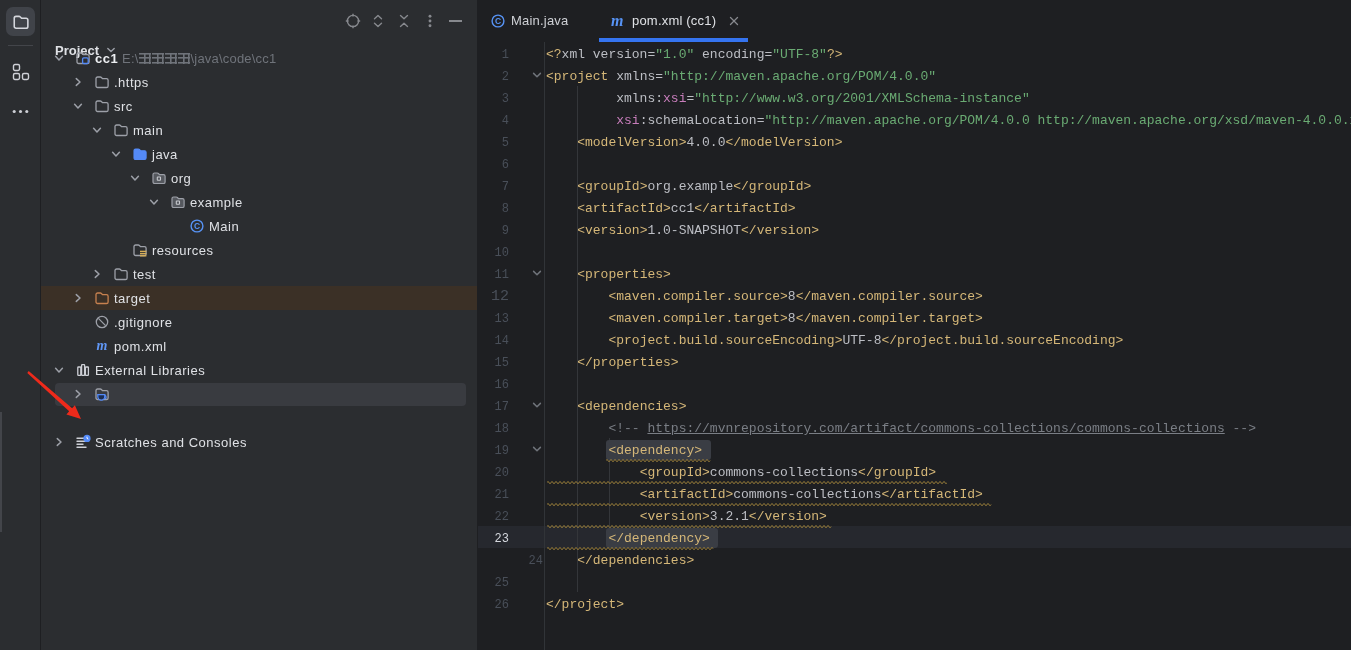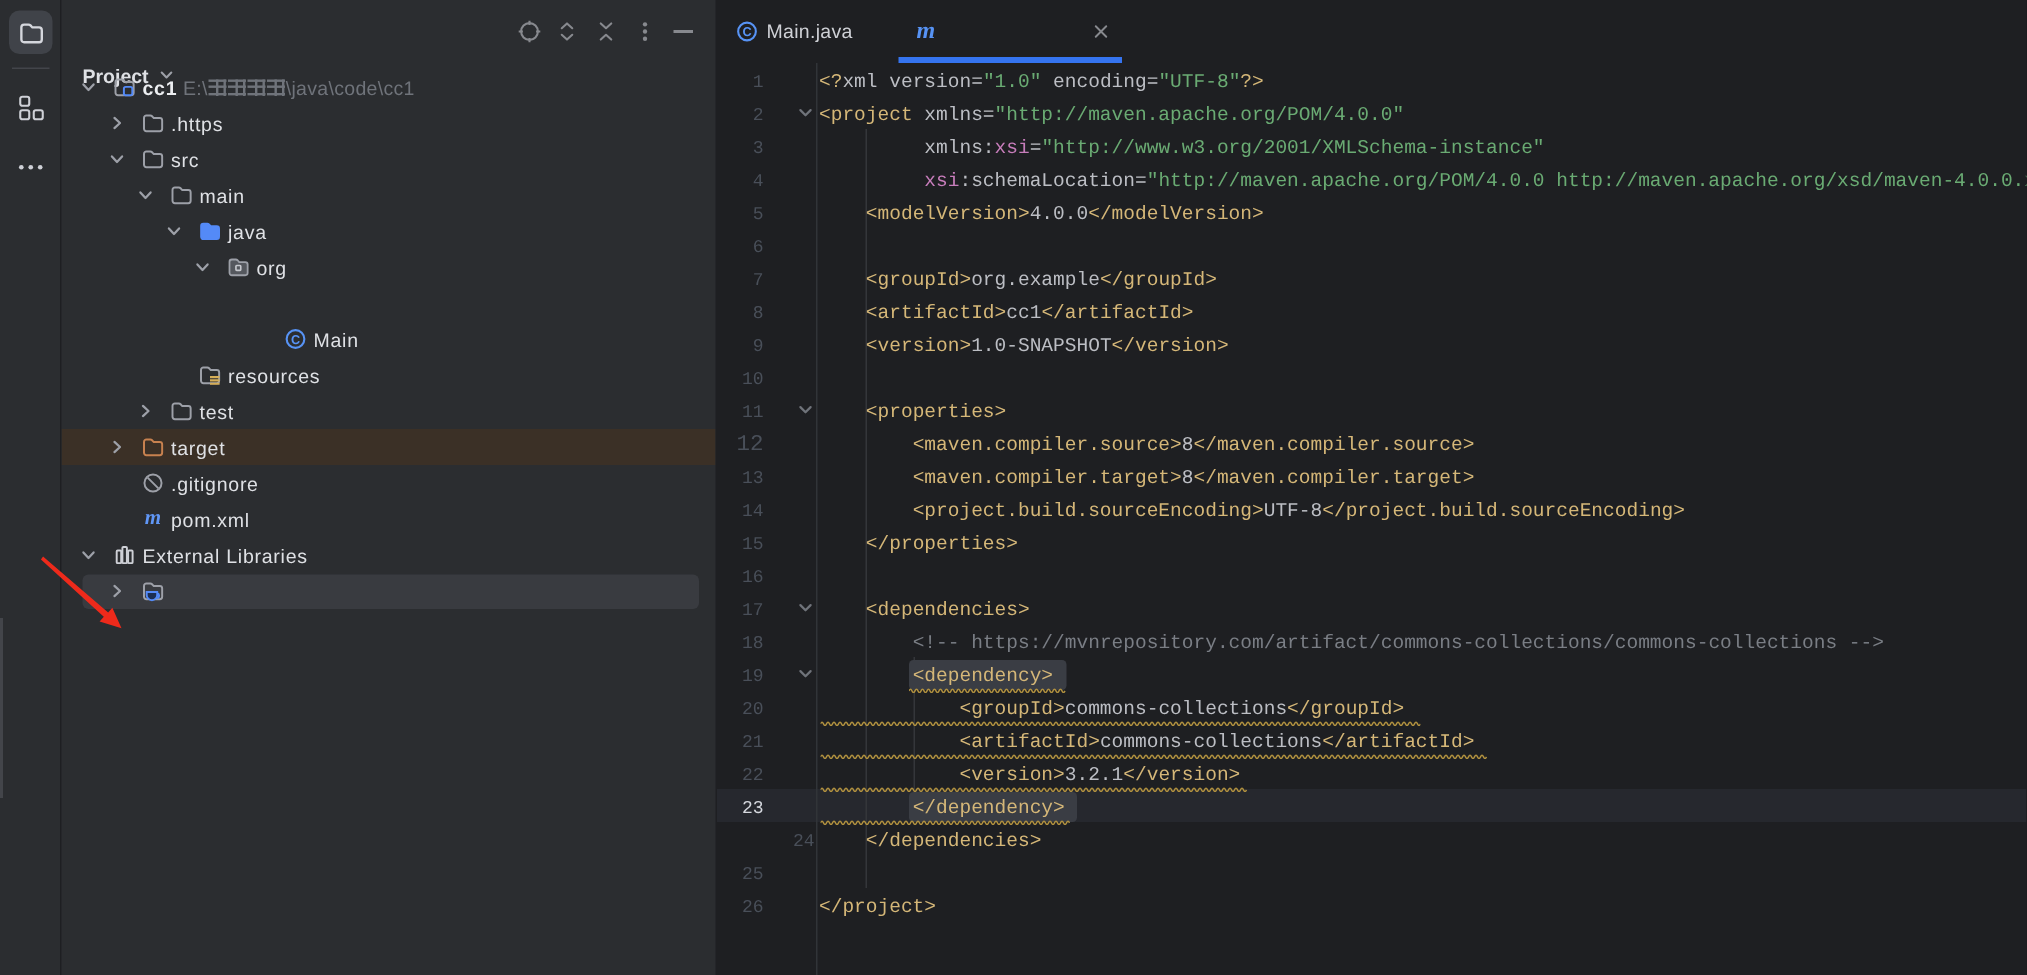--- a/index.html
+++ b/index.html
@@ -130,20 +130,32 @@
           <path d="M4.6 6.3 L8 10 L11.4 6.3" fill="none" stroke="#9da0a8" stroke-width="1.5" stroke-linecap="round" stroke-linejoin="round"></path>
         </svg></span>
       <span style="flex:none;width:16px;height:16px;margin-left:8px;display:flex;align-items:center;justify-content:center">
         <svg width="16" height="16" viewBox="0 0 16 16" style="flex:none">
           <path d="M2 4.6 c0-.9.7-1.6 1.6-1.6 h2.6 c.5 0 .9.2 1.2.5 l1.1 1.2 h4 c.9 0 1.6.7 1.6 1.6 v5.6 c0 .9-.7 1.6-1.6 1.6 H3.6 c-.9 0-1.6-.7-1.6-1.6 z" fill="#55585e" stroke="#9da0a8" stroke-width="1.2"></path>
           <rect x="6.3" y="7" width="3.2" height="3.2" fill="none" stroke="#c6c8cd" stroke-width="1.1" rx="0.5"></rect>
         </svg>
       </span>
       <span style="margin-left:4px;white-space:nowrap;color:#dfe1e5;letter-spacing:0.5px">org</span>
     </div>
+<div style="position:absolute;left:0;top:190px;width:436px;height:24px;display:flex;align-items:center;">
+      <span style="flex:none;width:16px;height:16px;margin-left:105px"><svg width="16" height="16" viewBox="0 0 16 16">
+          <path d="M4.6 6.3 L8 10 L11.4 6.3" fill="none" stroke="#9da0a8" stroke-width="1.5" stroke-linecap="round" stroke-linejoin="round"></path>
+        </svg></span>
+      <span style="flex:none;width:16px;height:16px;margin-left:8px;display:flex;align-items:center;justify-content:center">
+        <svg width="16" height="16" viewBox="0 0 16 16" style="flex:none">
+          <path d="M2 4.6 c0-.9.7-1.6 1.6-1.6 h2.6 c.5 0 .9.2 1.2.5 l1.1 1.2 h4 c.9 0 1.6.7 1.6 1.6 v5.6 c0 .9-.7 1.6-1.6 1.6 H3.6 c-.9 0-1.6-.7-1.6-1.6 z" fill="#55585e" stroke="#9da0a8" stroke-width="1.2"></path>
+          <rect x="6.3" y="7" width="3.2" height="3.2" fill="none" stroke="#c6c8cd" stroke-width="1.1" rx="0.5"></rect>
+        </svg>
+      </span>
+      <span style="margin-left:4px;white-space:nowrap;color:#dfe1e5;letter-spacing:0.5px">example</span>
+    </div>
 <div style="position:absolute;left:0;top:214px;width:436px;height:24px;display:flex;align-items:center;">
       <span style="flex:none;width:16px;height:16px;margin-left:124px"><span style="width:16px;flex:none"></span></span>
       <span style="flex:none;width:16px;height:16px;margin-left:8px;display:flex;align-items:center;justify-content:center">
         <svg width="16" height="16" viewBox="0 0 16 16" style="flex:none">
           <circle cx="8" cy="8" r="5.9" fill="none" stroke="#5793f5" stroke-width="1.4"></circle>
           <text x="8" y="11" text-anchor="middle" font-family="Liberation Sans" font-size="8.5" font-weight="bold" fill="#5793f5">C</text>
         </svg>
       </span>
       <span style="margin-left:4px;white-space:nowrap;color:#dfe1e5;letter-spacing:0.5px">Main</span>
     </div>
@@ -219,33 +231,52 @@
       <span style="flex:none;width:16px;height:16px;margin-left:29px"><svg width="16" height="16" viewBox="0 0 16 16">
           <path d="M6.3 4.6 L10 8 L6.3 11.4" fill="none" stroke="#9da0a8" stroke-width="1.5" stroke-linecap="round" stroke-linejoin="round"></path>
         </svg></span>
       <span style="flex:none;width:16px;height:16px;margin-left:8px;display:flex;align-items:center;justify-content:center">
         <svg width="16" height="16" viewBox="0 0 16 16" style="flex:none">
           <path d="M2 4.6 c0-.9.7-1.6 1.6-1.6 h2.6 c.5 0 .9.2 1.2.5 l1.1 1.2 h4 c.9 0 1.6.7 1.6 1.6 v5.6 c0 .9-.7 1.6-1.6 1.6 H3.6 c-.9 0-1.6-.7-1.6-1.6 z" fill="none" stroke="#9da0a8" stroke-width="1.3"></path>
           <path d="M3.8 8.6 h7 v2 a3.5 3.5 0 0 1-7 0 z" fill="#1c2e52" stroke="#548af7" stroke-width="1.3"></path>
           <path d="M10.8 9.4 a1.9 1.9 0 0 1 0 3.6" fill="none" stroke="#548af7" stroke-width="1.3"></path>
         </svg>
       </span>
+    </div>
+<div style="position:absolute;left:0;top:430px;width:436px;height:24px;display:flex;align-items:center;">
+      <span style="flex:none;width:16px;height:16px;margin-left:10px"><svg width="16" height="16" viewBox="0 0 16 16">
+          <path d="M6.3 4.6 L10 8 L6.3 11.4" fill="none" stroke="#9da0a8" stroke-width="1.5" stroke-linecap="round" stroke-linejoin="round"></path>
+        </svg></span>
+      <span style="flex:none;width:16px;height:16px;margin-left:8px;display:flex;align-items:center;justify-content:center">
+        <svg width="16" height="16" viewBox="0 0 16 16" style="flex:none">
+          <g stroke="#ced0d6" stroke-width="1.4" stroke-linecap="round">
+            <line x1="2" y1="4.2" x2="11" y2="4.2"></line>
+            <line x1="2" y1="7.2" x2="11" y2="7.2"></line>
+            <line x1="2" y1="10.2" x2="8" y2="10.2"></line>
+            <line x1="2" y1="13.2" x2="11" y2="13.2"></line>
+          </g>
+          <circle cx="12" cy="4.4" r="3.6" fill="#548af7"></circle>
+          <path d="M12 2.7 v1.7 l1.3.7" fill="none" stroke="#fff" stroke-width="1"></path>
+        </svg>
+      </span>
+      <span style="margin-left:4px;white-space:nowrap;color:#dfe1e5;letter-spacing:0.5px">Scratches and Consoles</span>
     </div>
 </div>
 
 <div style="position:absolute;left:478px;top:0;width:873px;height:650px;background:#1e1f22" class="mono">
 </div>
 
 <div style="position:absolute;left:478px;top:0;width:873px;height:42px;background:#1e1f22">
   <span style="position:absolute;left:12px;top:13px"><svg width="16" height="16" viewBox="0 0 16 16" style="flex:none">
         <circle cx="8" cy="8" r="5.9" fill="none" stroke="#5793f5" stroke-width="1.4"></circle>
         <text x="8" y="11" text-anchor="middle" font-family="Liberation Sans" font-size="8.5" font-weight="bold" fill="#5793f5">C</text>
       </svg></span>
   <span style="position:absolute;left:33px;top:0;line-height:42px;color:#cfd1d6;letter-spacing:0.2px">Main.java</span>
   <span style="position:absolute;left:133px;top:12px;font:italic bold 16px 'Liberation Serif',serif;color:#5793f5">m</span>
+  <span style="position:absolute;left:154px;top:0;line-height:42px;color:#dfe1e5;letter-spacing:0.2px">pom.xml (cc1)</span>
   <svg style="position:absolute;left:249px;top:14px" width="14" height="14" viewBox="0 0 14 14">
       <g stroke="#87898e" stroke-width="1.3" stroke-linecap="round">
         <line x1="3.5" y1="3.5" x2="10.5" y2="10.5"></line>
         <line x1="10.5" y1="3.5" x2="3.5" y2="10.5"></line>
       </g>
     </svg>
   <div style="position:absolute;left:121px;top:38px;width:149px;height:4px;background:#3574f0"></div>
 </div>
 
 <div style="position:absolute;left:478px;top:526px;width:873px;height:22px;background:#26282e"></div>
@@ -304,21 +335,21 @@
 <div style="position:absolute;left:546px;top:198px;height:22px;line-height:22px;white-space:pre"><span style="color:#bcbec4">    </span><span style="color:#d5b778">&lt;artifactId&gt;</span><span style="color:#bcbec4">cc1</span><span style="color:#d5b778">&lt;/artifactId&gt;</span></div>
 <div style="position:absolute;left:546px;top:220px;height:22px;line-height:22px;white-space:pre"><span style="color:#bcbec4">    </span><span style="color:#d5b778">&lt;version&gt;</span><span style="color:#bcbec4">1.0-SNAPSHOT</span><span style="color:#d5b778">&lt;/version&gt;</span></div>
 <div style="position:absolute;left:546px;top:242px;height:22px;line-height:22px;white-space:pre"></div>
 <div style="position:absolute;left:546px;top:264px;height:22px;line-height:22px;white-space:pre"><span style="color:#bcbec4">    </span><span style="color:#d5b778">&lt;properties&gt;</span></div>
 <div style="position:absolute;left:546px;top:286px;height:22px;line-height:22px;white-space:pre"><span style="color:#bcbec4">        </span><span style="color:#d5b778">&lt;maven.compiler.source&gt;</span><span style="color:#bcbec4">8</span><span style="color:#d5b778">&lt;/maven.compiler.source&gt;</span></div>
 <div style="position:absolute;left:546px;top:308px;height:22px;line-height:22px;white-space:pre"><span style="color:#bcbec4">        </span><span style="color:#d5b778">&lt;maven.compiler.target&gt;</span><span style="color:#bcbec4">8</span><span style="color:#d5b778">&lt;/maven.compiler.target&gt;</span></div>
 <div style="position:absolute;left:546px;top:330px;height:22px;line-height:22px;white-space:pre"><span style="color:#bcbec4">        </span><span style="color:#d5b778">&lt;project.build.sourceEncoding&gt;</span><span style="color:#bcbec4">UTF-8</span><span style="color:#d5b778">&lt;/project.build.sourceEncoding&gt;</span></div>
 <div style="position:absolute;left:546px;top:352px;height:22px;line-height:22px;white-space:pre"><span style="color:#bcbec4">    </span><span style="color:#d5b778">&lt;/properties&gt;</span></div>
 <div style="position:absolute;left:546px;top:374px;height:22px;line-height:22px;white-space:pre"></div>
 <div style="position:absolute;left:546px;top:396px;height:22px;line-height:22px;white-space:pre"><span style="color:#bcbec4">    </span><span style="color:#d5b778">&lt;dependencies&gt;</span></div>
-<div style="position:absolute;left:546px;top:418px;height:22px;line-height:22px;white-space:pre"><span style="color:#bcbec4">        </span><span style="color:#7a7e85">&lt;!-- </span><span style="color:#7a7e85;">https://mvnrepository.com/artifact/commons-collections/commons-collections</span><span style="color:#7a7e85"> --&gt;</span></div>
+<div style="position:absolute;left:546px;top:418px;height:22px;line-height:22px;white-space:pre"><span style="color:#bcbec4">        </span><span style="color:#7a7e85">&lt;!-- </span><span style="color:#7a7e85;text-decoration:underline">https://mvnrepository.com/artifact/commons-collections/commons-collections</span><span style="color:#7a7e85"> --&gt;</span></div>
 <div style="position:absolute;left:546px;top:440px;height:22px;line-height:22px;white-space:pre"><span style="color:#bcbec4">        </span><span style="color:#d5b778">&lt;dependency&gt;</span></div>
 <div style="position:absolute;left:546px;top:462px;height:22px;line-height:22px;white-space:pre"><span style="color:#bcbec4">            </span><span style="color:#d5b778">&lt;groupId&gt;</span><span style="color:#bcbec4">commons-collections</span><span style="color:#d5b778">&lt;/groupId&gt;</span></div>
 <div style="position:absolute;left:546px;top:484px;height:22px;line-height:22px;white-space:pre"><span style="color:#bcbec4">            </span><span style="color:#d5b778">&lt;artifactId&gt;</span><span style="color:#bcbec4">commons-collections</span><span style="color:#d5b778">&lt;/artifactId&gt;</span></div>
 <div style="position:absolute;left:546px;top:506px;height:22px;line-height:22px;white-space:pre"><span style="color:#bcbec4">            </span><span style="color:#d5b778">&lt;version&gt;</span><span style="color:#bcbec4">3.2.1</span><span style="color:#d5b778">&lt;/version&gt;</span></div>
 <div style="position:absolute;left:546px;top:528px;height:22px;line-height:22px;white-space:pre"><span style="color:#bcbec4">        </span><span style="color:#d5b778">&lt;/dependency&gt;</span></div>
 <div style="position:absolute;left:546px;top:550px;height:22px;line-height:22px;white-space:pre"><span style="color:#bcbec4">    </span><span style="color:#d5b778">&lt;/dependencies&gt;</span></div>
 <div style="position:absolute;left:546px;top:572px;height:22px;line-height:22px;white-space:pre"></div>
 <div style="position:absolute;left:546px;top:594px;height:22px;line-height:22px;white-space:pre"><span style="color:#d5b778">&lt;/project&gt;</span></div>
 <svg style="position:absolute;left:606px;top:457.5px" width="105" height="4" viewBox="0 0 105 4">
       <path d="M0 2.6 q1 -2.2 2 0 q1 2.2 2 0 q1 -2.2 2 0 q1 2.2 2 0 q1 -2.2 2 0 q1 2.2 2 0 q1 -2.2 2 0 q1 2.2 2 0 q1 -2.2 2 0 q1 2.2 2 0 q1 -2.2 2 0 q1 2.2 2 0 q1 -2.2 2 0 q1 2.2 2 0 q1 -2.2 2 0 q1 2.2 2 0 q1 -2.2 2 0 q1 2.2 2 0 q1 -2.2 2 0 q1 2.2 2 0 q1 -2.2 2 0 q1 2.2 2 0 q1 -2.2 2 0 q1 2.2 2 0 q1 -2.2 2 0 q1 2.2 2 0 q1 -2.2 2 0 q1 2.2 2 0 q1 -2.2 2 0 q1 2.2 2 0 q1 -2.2 2 0 q1 2.2 2 0 q1 -2.2 2 0 q1 2.2 2 0 q1 -2.2 2 0 q1 2.2 2 0 q1 -2.2 2 0 q1 2.2 2 0 q1 -2.2 2 0 q1 2.2 2 0 q1 -2.2 2 0 q1 2.2 2 0 q1 -2.2 2 0 q1 2.2 2 0 q1 -2.2 2 0 q1 2.2 2 0 q1 -2.2 2 0 q1 2.2 2 0 q1 -2.2 2 0 q1 2.2 2 0 q1 -2.2 2 0 q1 2.2 2 0" fill="none" stroke="#b0903f" stroke-width="1"></path>

